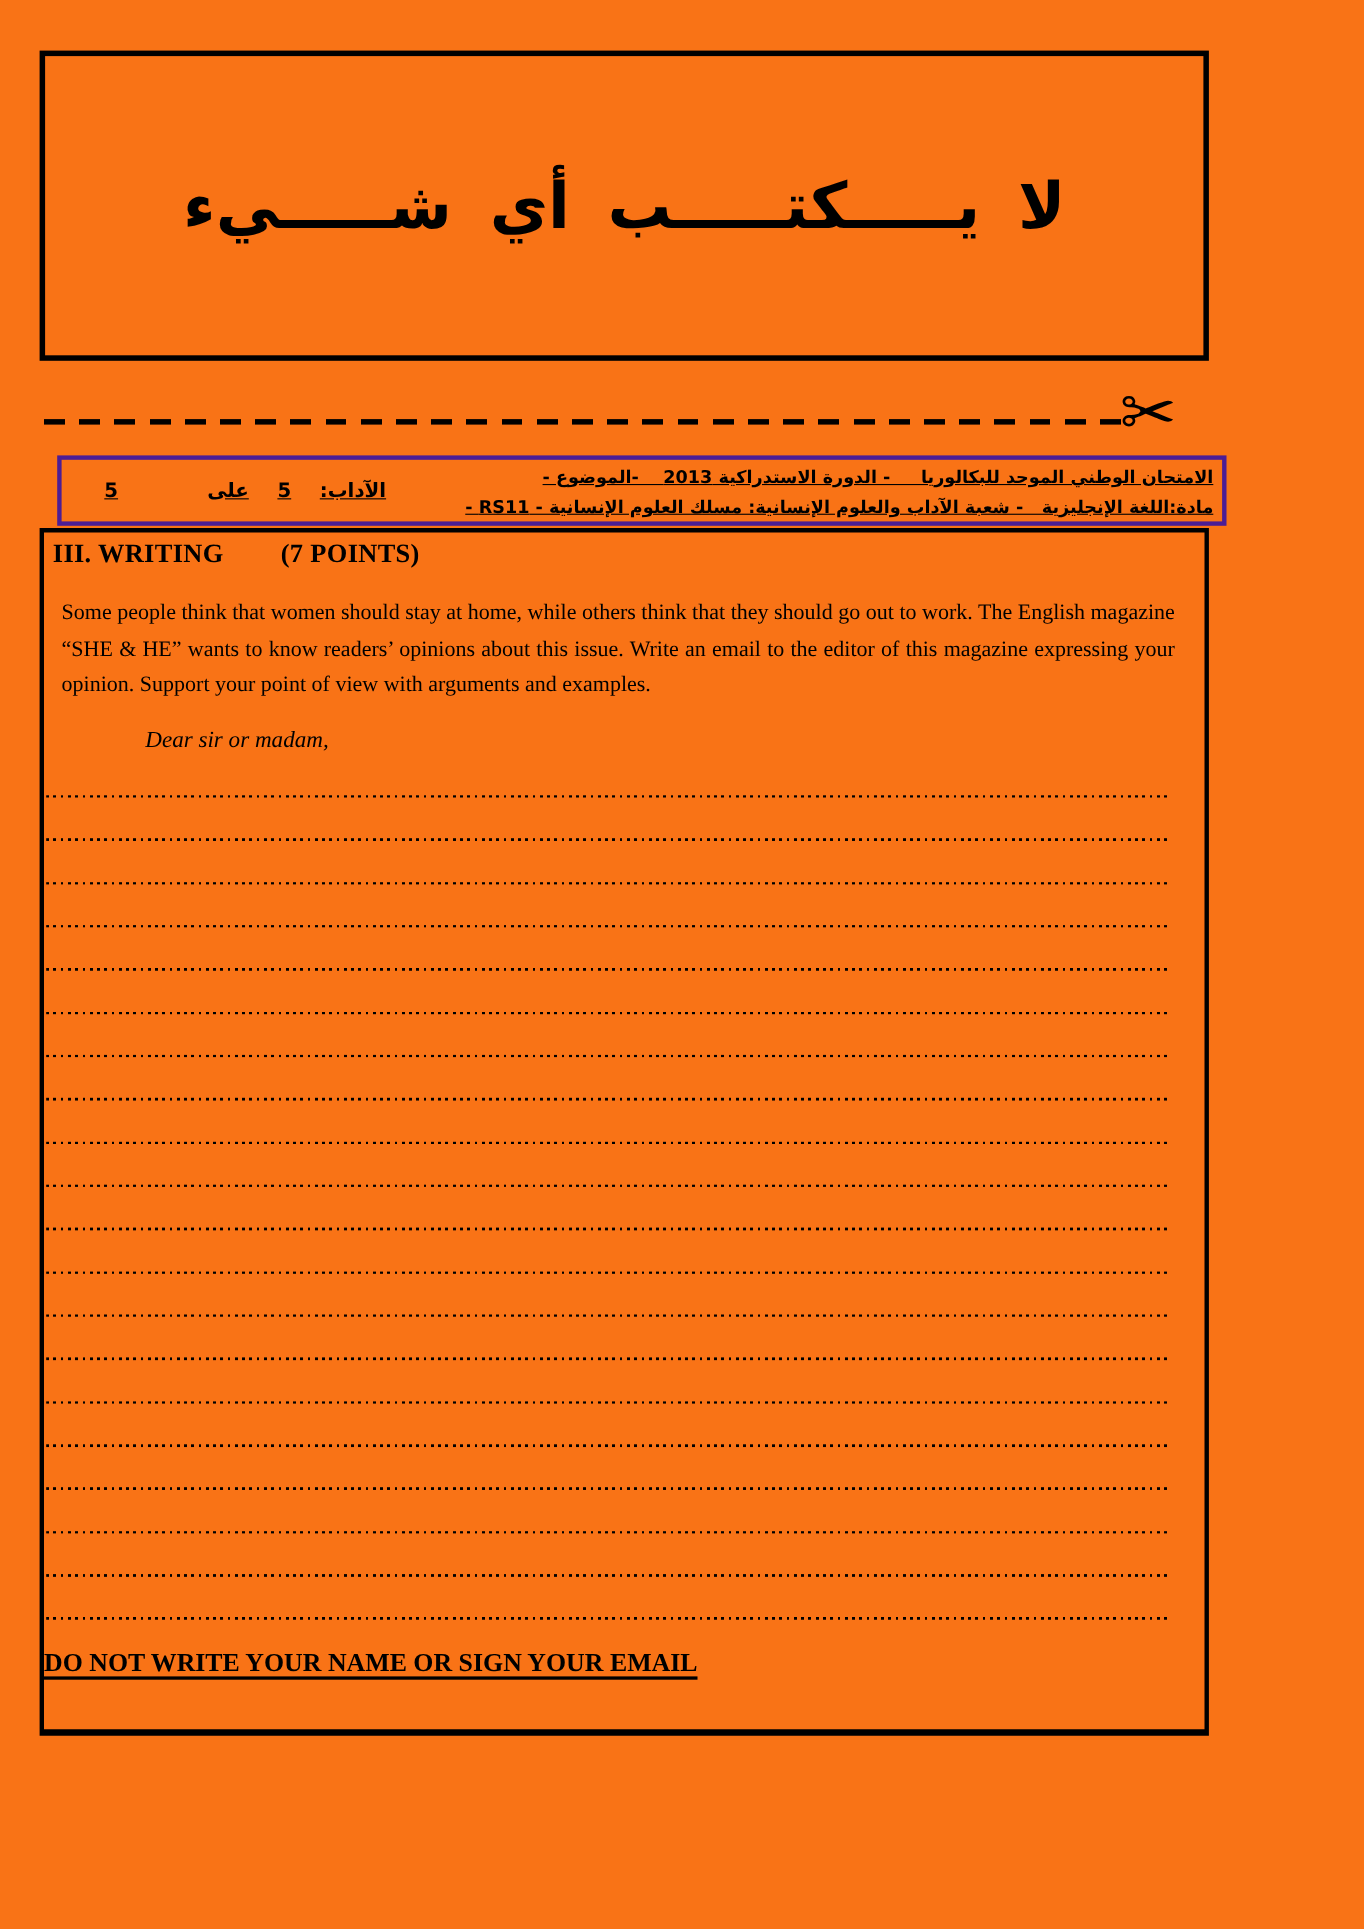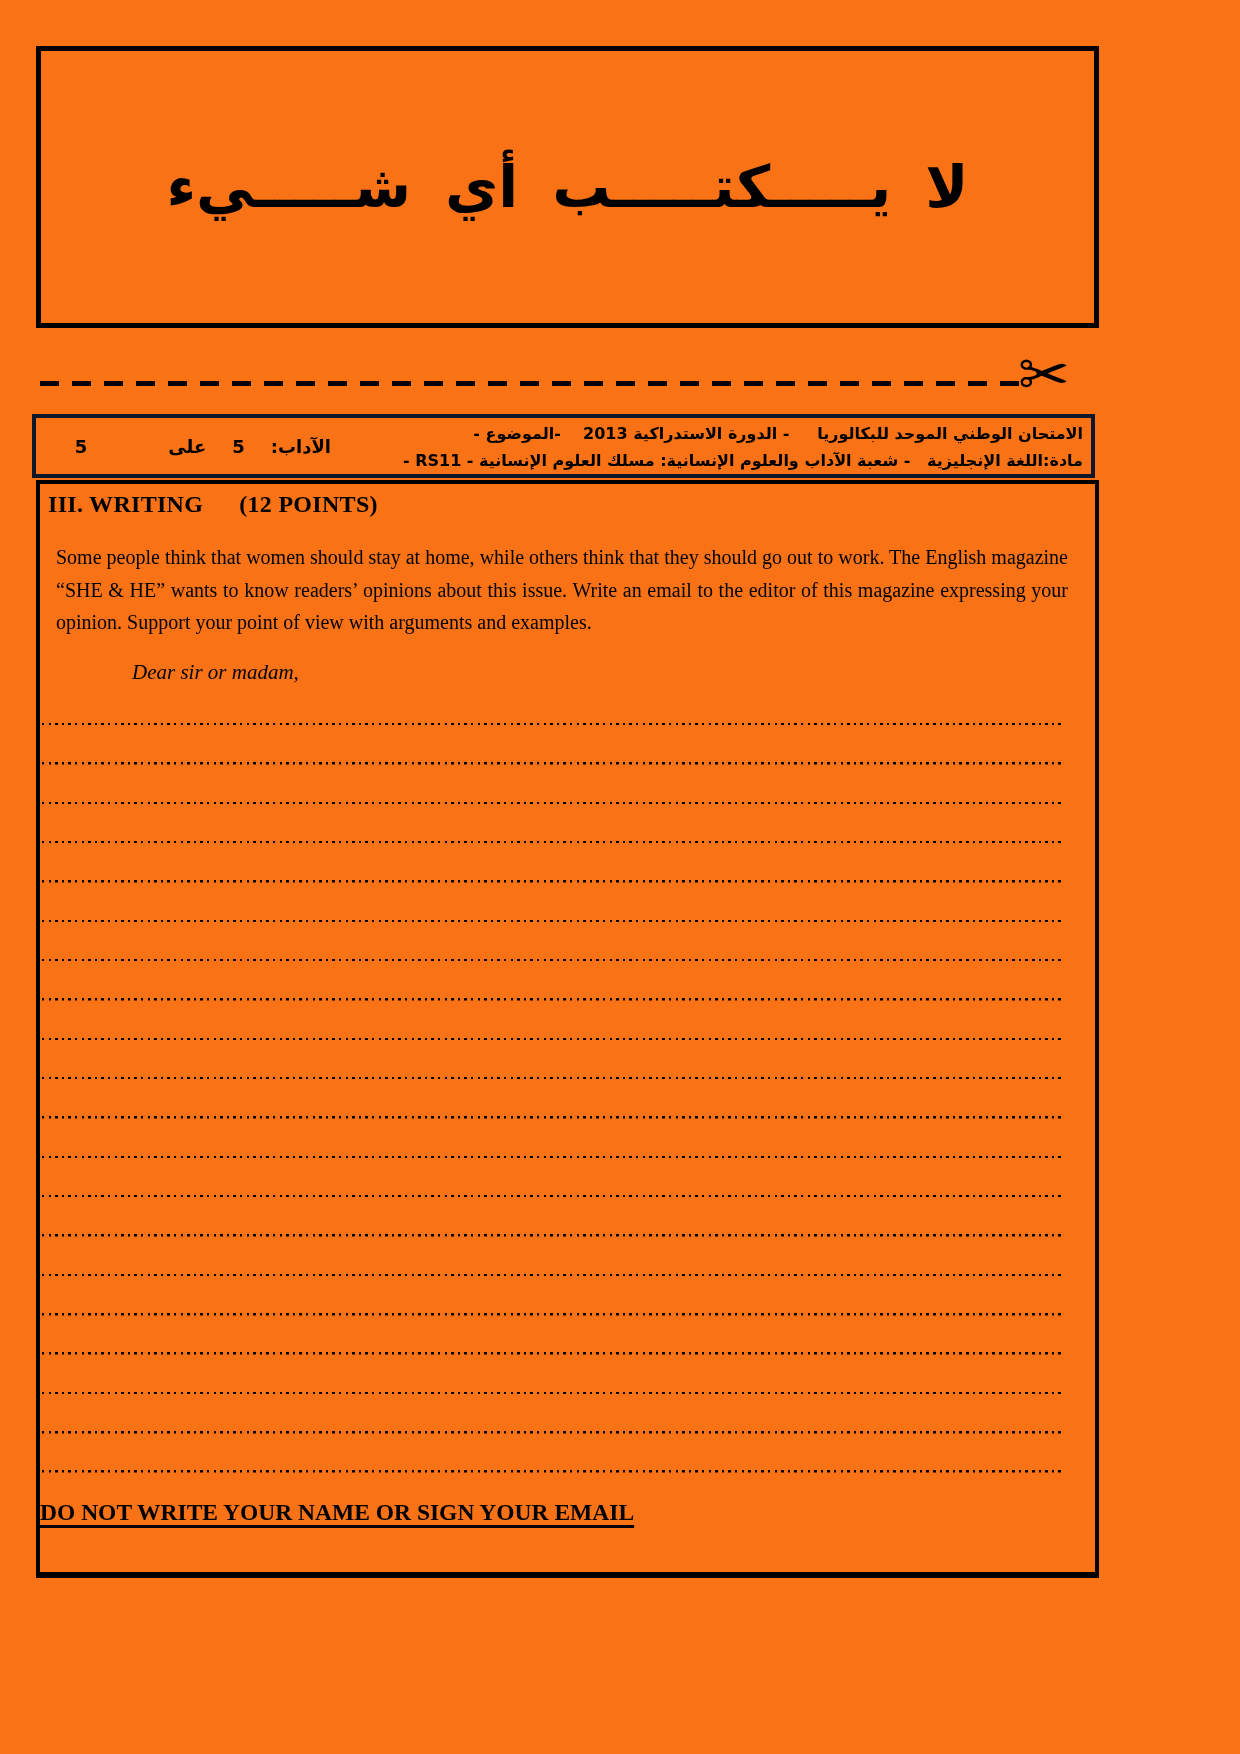--- a/index.html
+++ b/index.html
@@ -46,27 +46,28 @@
     position: absolute;
     left: 1018px; top: 344px;
     font-family: "DejaVu Sans", sans-serif;
     font-size: 62px;
     line-height: 62px;
   }
 
   
   .exam-header {
     position: absolute;
-    left: 32px; top: 414px;
+    left: 52px; top: 414px;
     width: 1063px; height: 64px;
-    border: 4px solid #0f172a;
+    border: 4px solid #4c1d95;
     display: flex;
     direction: rtl;
     font-family: "DejaVu Sans", sans-serif;
     font-weight: bold;
+    text-decoration: underline;
   }
   .header-info {
     width: 665px;
     padding: 2px 8px 0 0;
     font-size: 16px;
     line-height: 27px;
     white-space: nowrap;
   }
   .header-page {
     flex: 1;
@@ -83,21 +84,21 @@
     position: absolute;
     left: 36px; top: 480px;
     width: 1063px; height: 1098px;
     border: 4px solid #000;
     border-bottom-width: 6px;
   }
   .writing-title {
     position: absolute;
     left: 8px; top: 7px;
     display: flex;
-    gap: 36px;
+    gap: 52px;
     font-weight: bold;
     font-size: 24px;
     letter-spacing: 0.3px;
   }
   .prompt {
     position: absolute;
     left: 16px; top: 57px;
     width: 1012px;
     font-size: 20px;
     line-height: 32.5px;
@@ -149,21 +150,21 @@
       <span>الآداب:</span>
       <span>5</span>
       <span>على</span>
       <span class="page-total">5</span>
     </div>
   </div>
 
   <div class="writing-box">
     <div class="writing-title">
       <span>III. WRITING</span>
-      <span>(12 POINTS)</span>
+      <span>(7 POINTS)</span>
     </div>
     <p class="prompt">Some people think that women should stay at home, while others think that they should go out to work. The English magazine “SHE &amp; HE” wants to know readers’ opinions about this issue. Write an email to the editor of this magazine expressing your opinion. Support your point of view with arguments and examples.</p>
     <div class="salutation">Dear sir or madam,</div>
     <div class="lines" id="writing-lines">
         <div class="dotline"></div>
         <div class="dotline"></div>
         <div class="dotline"></div>
         <div class="dotline"></div>
         <div class="dotline"></div>
         <div class="dotline"></div>

